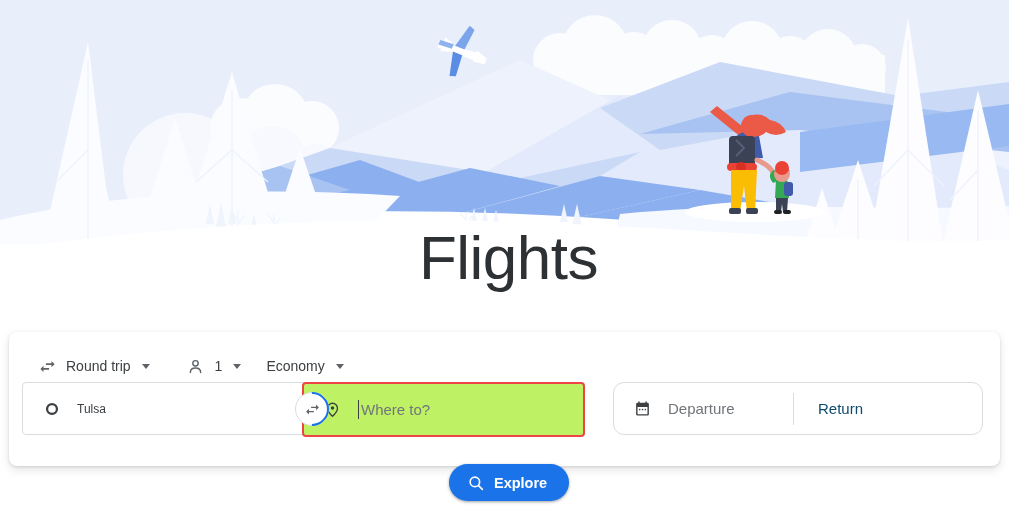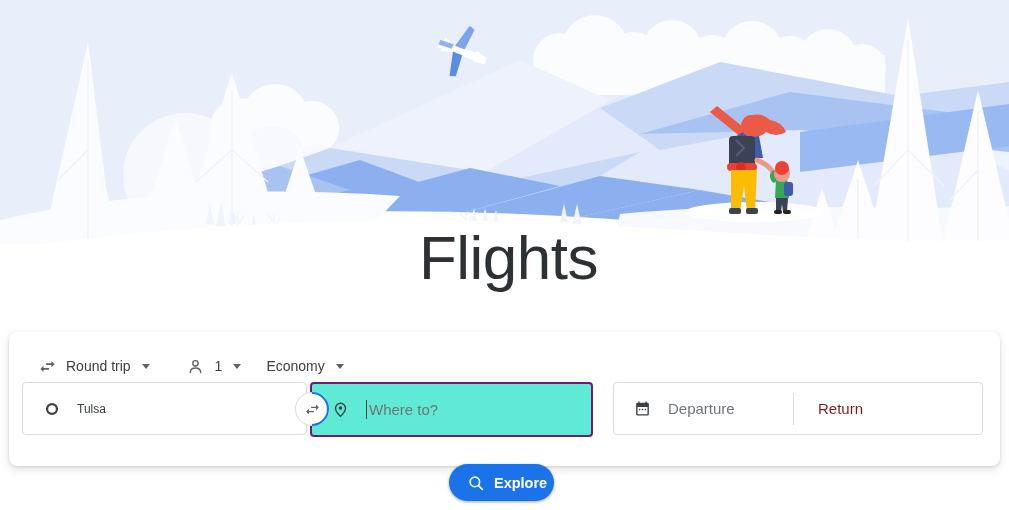--- a/index.html
+++ b/index.html
@@ -114,30 +114,30 @@
   }
   .origin-field .pin { margin-left: 21px; display:flex; align-items:center; }
   .origin-text {
     margin-left: 17px;
     font-size: 12px;
     color: #3c4043;
   }
 
   .dest-field {
     position: absolute;
-    left: 310px;
+    left: 302px;
     top: 382px;
     width: 283px;
     height: 55px;
-    border: 2px solid #701a75;
+    border: 2px solid #ef4444;
     border-radius: 4px;
     box-sizing: border-box;
     display: flex;
     align-items: center;
-    background: #5eead4;
+    background: #bef264;
     cursor: text;
   }
   .dest-field .pin { margin-left: 20px; display:flex; align-items:center; }
   .dest-caret {
     width: 1px;
     height: 19px;
     background: #3c4043;
     margin-left: 17px;
   }
   .dest-placeholder {
@@ -175,21 +175,21 @@
     pointer-events: none;
   }
 
   .date-field {
     position: absolute;
     left: 613px;
     top: 382px;
     width: 370px;
     height: 53px;
     border: 1px solid #dadce0;
-    border-radius: 4px;
+    border-radius: 11px;
     box-sizing: border-box;
     display: flex;
     align-items: center;
     background: #fff;
   }
   .date-field .cal { margin-left: 20px; display:flex; align-items:center; }
   .depart-seg {
     display: flex;
     align-items: center;
     height: 100%;
@@ -209,30 +209,30 @@
   .return-seg {
     display: flex;
     align-items: center;
     height: 100%;
     flex: 1;
     cursor: pointer;
   }
   .return-text {
     margin-left: 24px;
     font-size: 15px;
-    color: #7f1d1d;
+    color: #0c4a6e;
   }
 
   
   .explore-btn {
     position: absolute;
     left: 449px;
     top: 464px;
     height: 37px;
-    padding: 0 7px 0 18px;
+    padding: 0 22px 0 18px;
     border: none;
     border-radius: 19px;
     background: #1a73e8;
     color: #ffffff;
     font-family: "Liberation Sans", sans-serif;
     font-size: 14.5px;
     font-weight: bold;
     display: flex;
     align-items: center;
     cursor: pointer;

